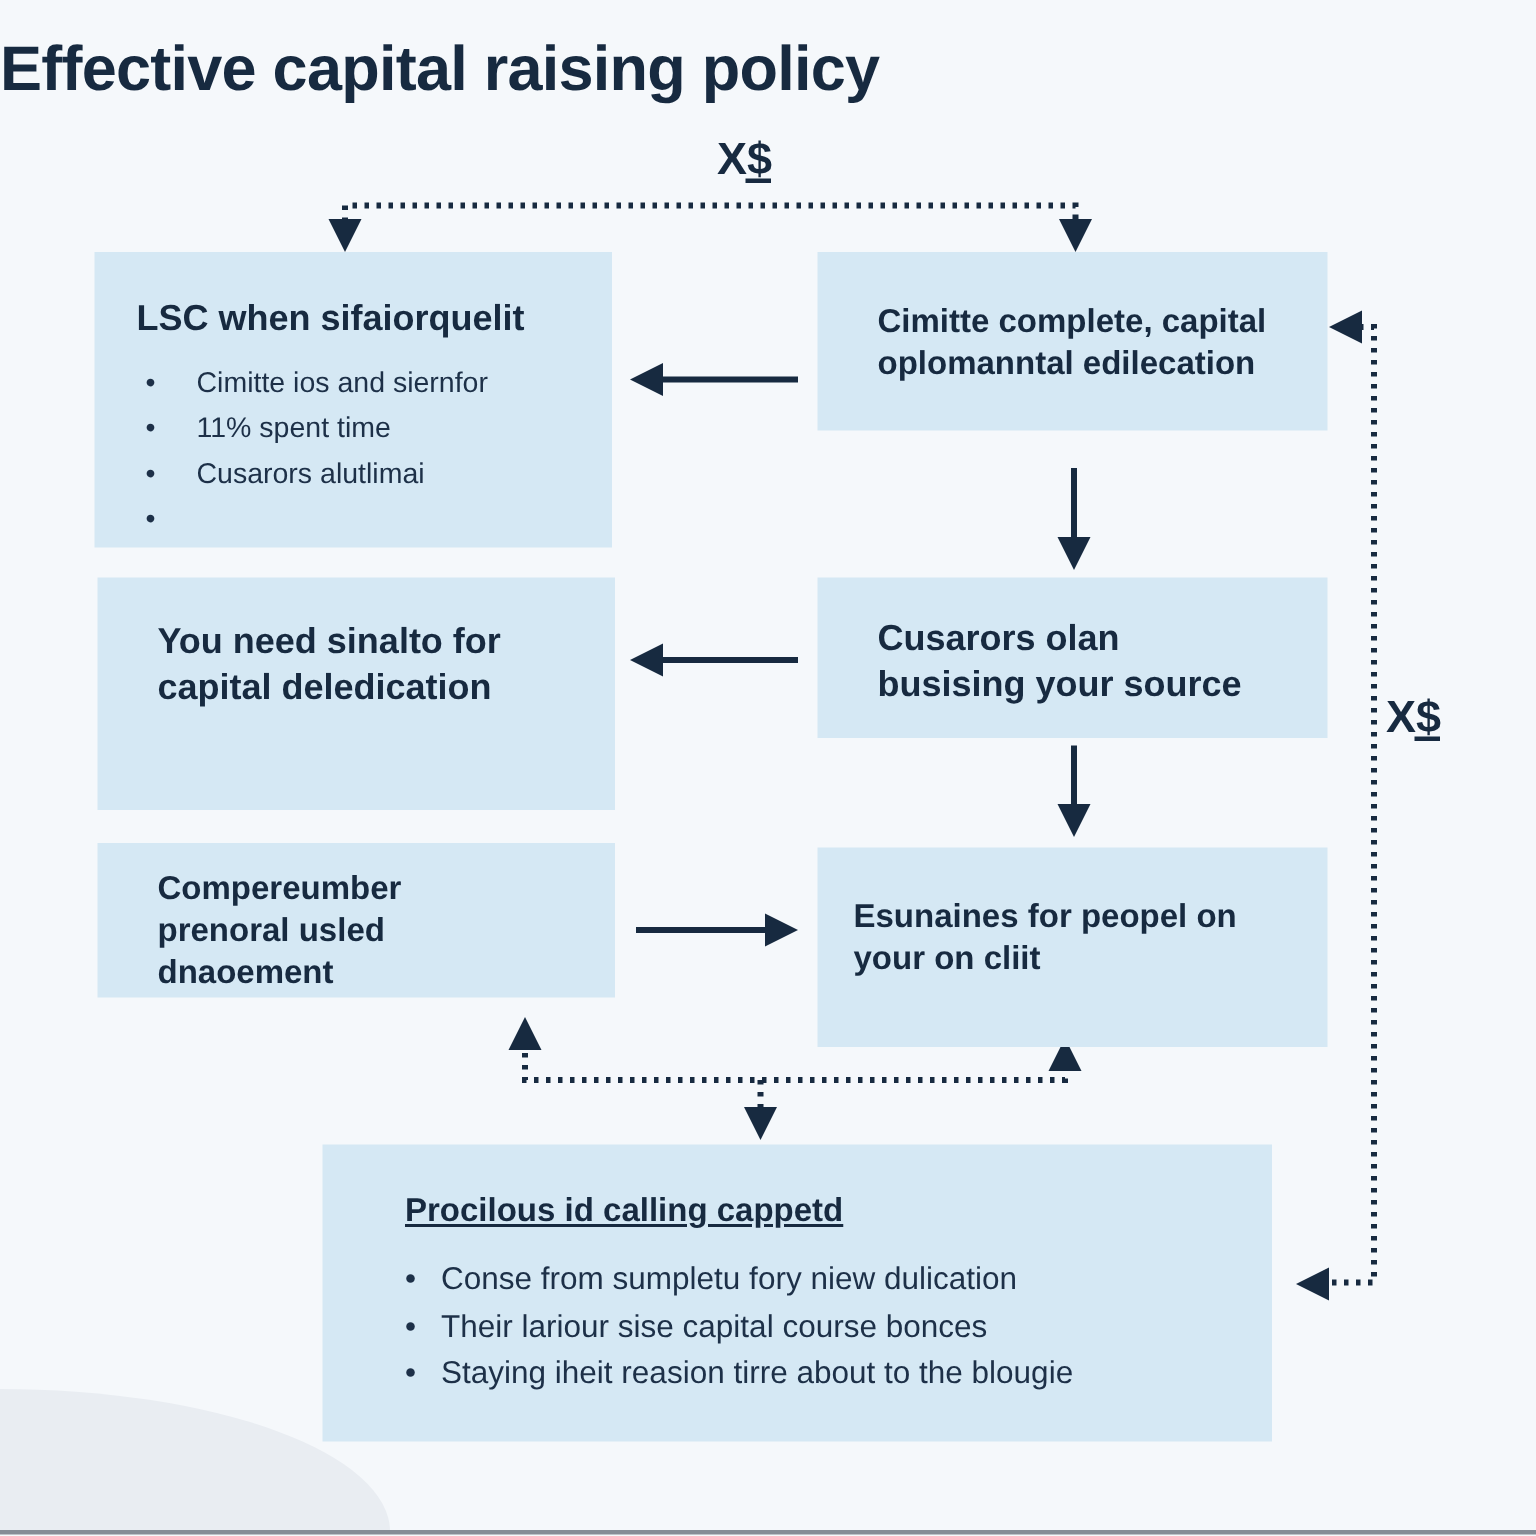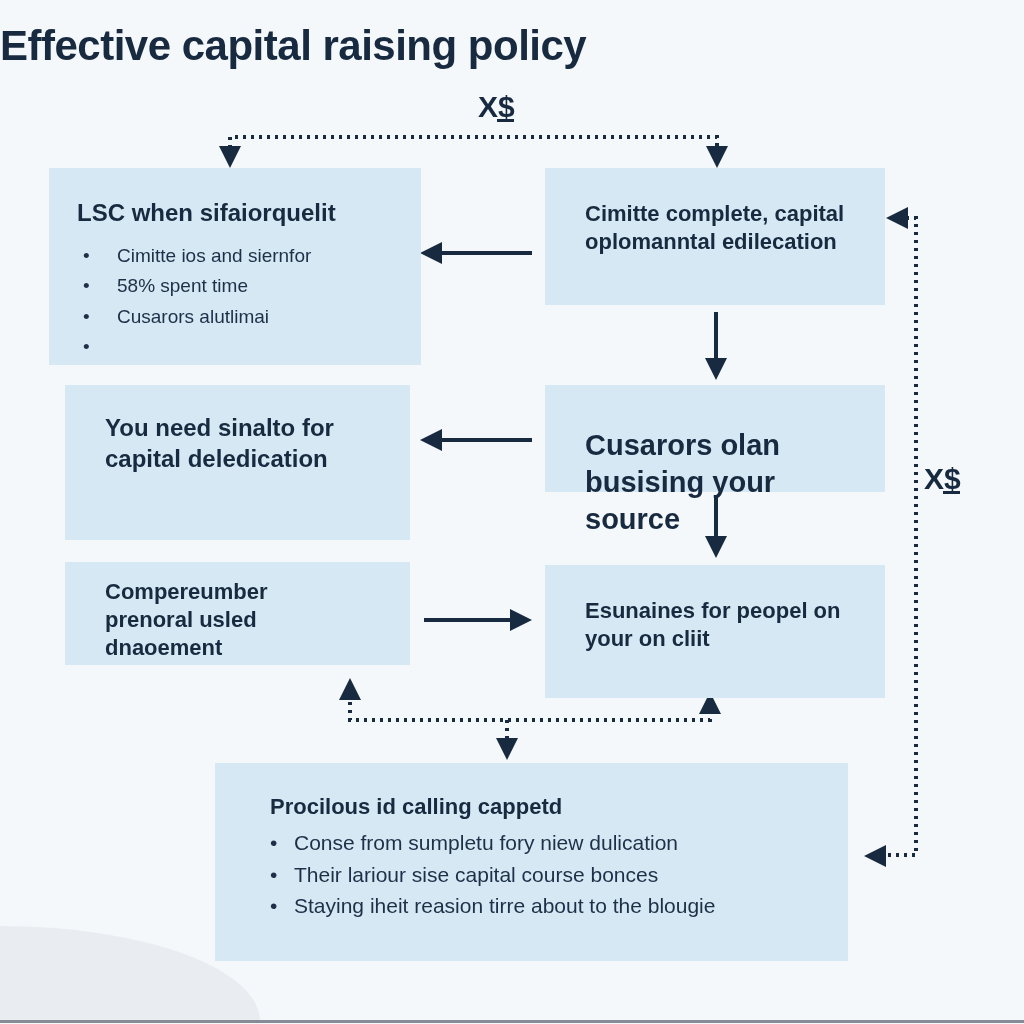--- a/index.html
+++ b/index.html
@@ -21,34 +21,34 @@
     position:absolute;font-size:30px;font-weight:800;color:var(--ink);
   }
   .xlabel::after{
     content:"";position:absolute;left:52%;right:2%;bottom:2px;height:3px;
     background:currentColor;
   }
   .xlabel-top{top:90px;left:478px;}
   .xlabel-right{top:462px;left:924px;}
   .box{position:absolute;background:var(--box-fill);}
   .heading{font-weight:700;color:var(--ink);line-height:1.28;}
-  .box-top-left{left:49px;top:168px;width:372px;height:197px;padding:30px 3px 0 28px;box-sizing:border-box;}
+  .box-top-left{left:63px;top:168px;width:345px;height:197px;padding:30px 3px 0 28px;box-sizing:border-box;}
   .box-top-left .heading{font-size:24px;}
-  .box-top-right{left:545px;top:168px;width:340px;height:137px;padding:32px 20px 0 40px;box-sizing:border-box;}
+  .box-top-right{left:545px;top:168px;width:340px;height:119px;padding:32px 20px 0 40px;box-sizing:border-box;}
   .box-top-right .heading{font-size:22px;max-width:300px;}
   .box-mid-left{left:65px;top:385px;width:345px;height:155px;padding:28px 20px 0 40px;box-sizing:border-box;}
   .box-mid-left .heading{font-size:24px;max-width:260px;}
   .box-mid-right{left:545px;top:385px;width:340px;height:107px;padding:26px 20px 0 40px;box-sizing:border-box;}
-  .box-mid-right .heading{font-size:29px;max-width:260px;margin-top:16px;}
+  .box-mid-right .heading{font-size:24px;max-width:260px;}
   .box-low-left{left:65px;top:562px;width:345px;height:103px;padding:16px 20px 0 40px;box-sizing:border-box;}
   .box-low-left .heading{font-size:22px;max-width:255px;}
-  .box-low-right{left:545px;top:565px;width:340px;height:133px;padding:32px 20px 0 40px;box-sizing:border-box;}
+  .box-low-right{left:545px;top:565px;width:340px;height:133px;padding:32px 20px 0 24px;box-sizing:border-box;}
   .box-low-right .heading{font-size:22px;max-width:265px;}
   .box-bottom{left:215px;top:763px;width:633px;height:198px;padding:30px 30px 0 55px;box-sizing:border-box;}
-  .box-bottom .heading{font-size:22px;margin-bottom:6px;}
+  .box-bottom .heading{font-size:22px;margin-bottom:16px;text-decoration:underline;}
   .bullets{margin-top:12px;}
   .bullet{display:flex;font-size:19px;line-height:1.6;color:#1d3048;}
   .bullet .bm{width:34px;flex:0 0 34px;text-align:left;padding-left:6px;}
   .box-bottom .bullet{font-size:21px;line-height:1.5;}
   .box-bottom .bullet .bm{width:24px;flex:0 0 24px;padding-left:0;}
   svg.arrows{position:absolute;left:0;top:0;color:var(--ink);}
   svg.arrows path{fill:none;stroke:currentColor;stroke-width:4;}
   svg.arrows path.dot{stroke-dasharray:3 5;}
   svg.arrows polygon{fill:currentColor;stroke:none;}
   .corner{
@@ -109,21 +109,21 @@
 
 <div class="box box-top-left">
   <div class="heading">LSC when sifaiorquelit</div>
   <div class="bullets">
     <div class="bullet">
         <span class="bm">•</span>
         <span>Cimitte ios and siernfor</span>
       </div>
     <div class="bullet">
         <span class="bm">•</span>
-        <span>58% spent time</span>
+        <span>11% spent time</span>
       </div>
     <div class="bullet">
         <span class="bm">•</span>
         <span>Cusarors alutlimai</span>
       </div>
     <div class="bullet">
         <span class="bm">•</span>
       </div>
   </div>
 </div>

